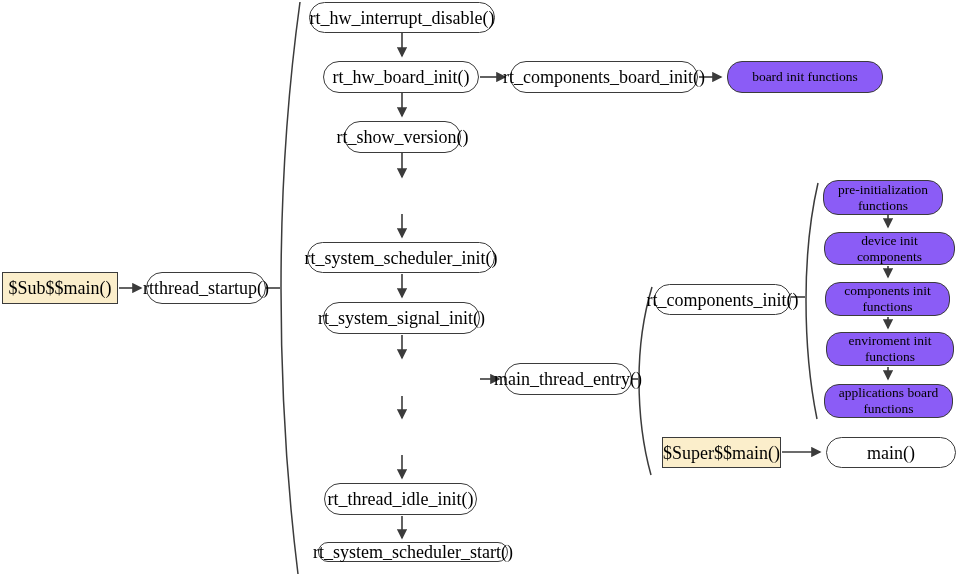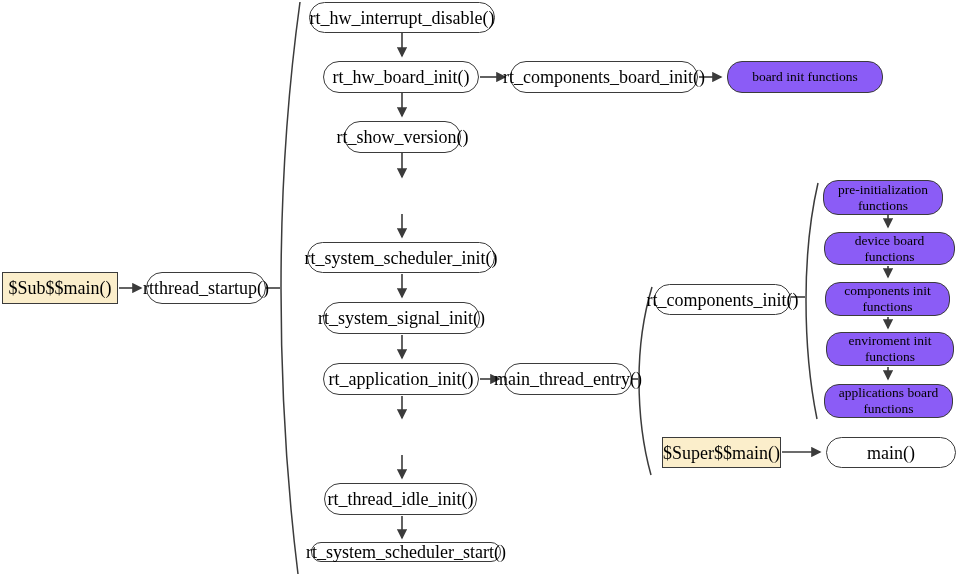--- a/index.html
+++ b/index.html
@@ -88,31 +88,30 @@
   </svg>
 
   <div class="node rect" style="left:2px;top:272px;width:116px;height:32px;">$Sub$$main()</div>
   <div class="node pill" style="left:146px;top:272px;width:120px;height:32px;">rtthread_startup()</div>
 
   <div class="node pill" style="left:309px;top:2px;width:186px;height:31px;">rt_hw_interrupt_disable()</div>
   <div class="node pill" style="left:323px;top:61px;width:156px;height:32px;">rt_hw_board_init()</div>
   <div class="node pill" style="left:344px;top:121px;width:117px;height:32px;">rt_show_version()</div>
   <div class="node pill" style="left:307px;top:242px;width:188px;height:31px;">rt_system_scheduler_init()</div>
   <div class="node pill" style="left:323px;top:302px;width:157px;height:32px;">rt_system_signal_init()</div>
-  <div class="node pill" style="left:323px;top:363px;width:156px;height:32px;">rt_application_init()</div>
   <div class="node pill" style="left:324px;top:483px;width:153px;height:32px;">rt_thread_idle_init()</div>
-  <div class="node pill" style="left:311px;top:542px;width:190px;height:20px;">rt_system_scheduler_start()</div>
+  <div class="node pill" style="left:318px;top:542px;width:190px;height:20px;">rt_system_scheduler_start()</div>
 
   <div class="node pill" style="left:510px;top:61px;width:188px;height:32px;">rt_components_board_init()</div>
   <div class="node pill blue" style="left:727px;top:61px;width:156px;height:32px;">board init functions</div>
 
   <div class="node pill" style="left:504px;top:363px;width:128px;height:32px;">main_thread_entry()</div>
   <div class="node pill" style="left:654px;top:284px;width:137px;height:31px;">rt_components_init()</div>
   <div class="node rect" style="left:662px;top:437px;width:119px;height:31px;">$Super$$main()</div>
   <div class="node pill" style="left:826px;top:437px;width:130px;height:31px;">main()</div>
 
   <div class="node pill blue" style="left:823px;top:180px;width:120px;height:35px;">pre-initialization functions</div>
-  <div class="node pill blue" style="left:824px;top:232px;width:131px;height:33px;">device board functions</div>
+  <div class="node pill blue" style="left:824px;top:232px;width:131px;height:33px;">device init components</div>
   <div class="node pill blue" style="left:825px;top:282px;width:125px;height:34px;">components init functions</div>
   <div class="node pill blue" style="left:826px;top:332px;width:128px;height:34px;">enviroment init functions</div>
   <div class="node pill blue" style="left:824px;top:384px;width:129px;height:34px;">applications board functions</div>
 
 </div>
 
 </body></html>

